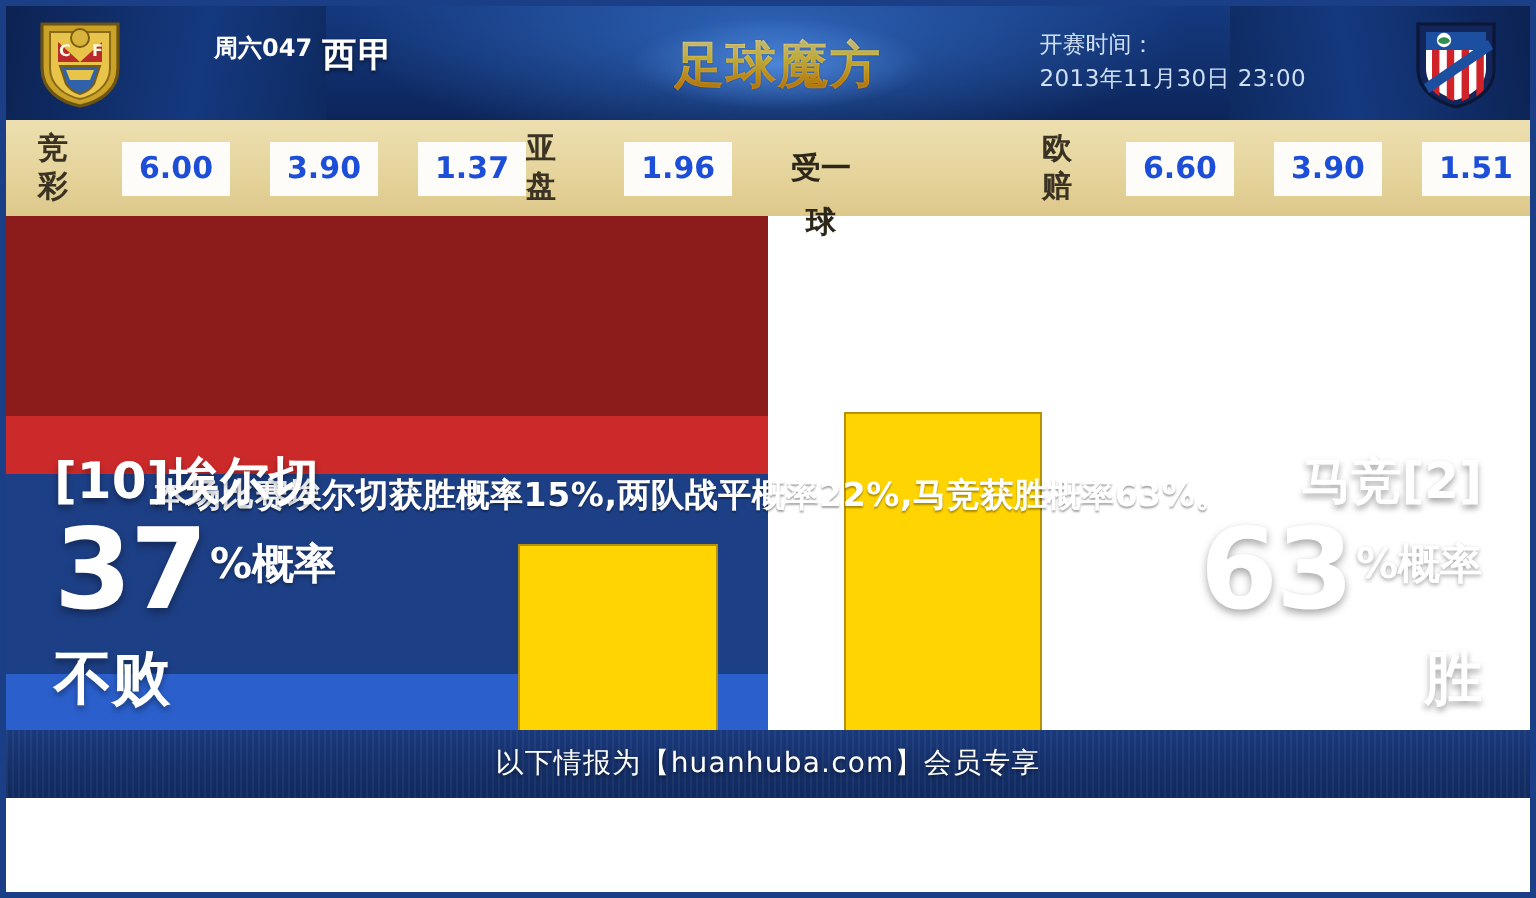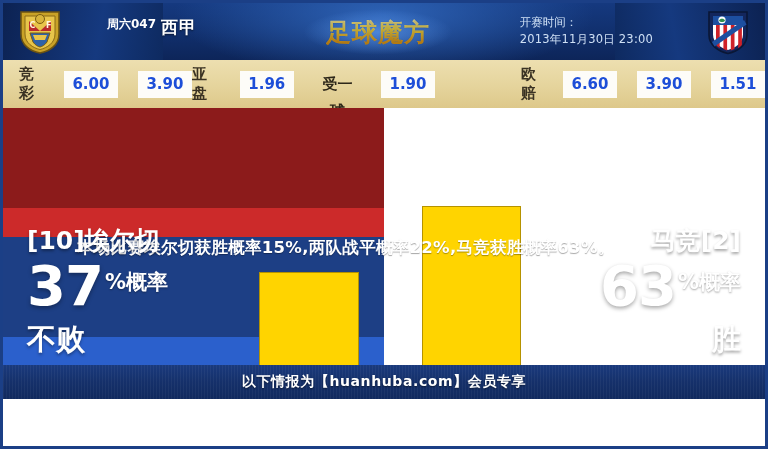--- a/index.html
+++ b/index.html
@@ -25,21 +25,21 @@
   .crest{position:absolute;top:5px;width:46px;height:47px;z-index:3;}
   .crest.left{left:14px;}
   .crest.right{right:14px;}
 
   .match-label{position:absolute;left:104px;top:13px;z-index:3;
     display:flex;align-items:flex-start;gap:5px;color:#fff;}
   .match-round{font-size:12px;font-weight:bold;letter-spacing:0;}
   .league{font-size:17px;font-weight:bold;letter-spacing:1px;
     text-shadow:0 1px 2px rgba(0,0,0,.6);}
 
-  .brand{position:absolute;left:311px;top:8px;width:128px;height:42px;z-index:4;
+  .brand{position:absolute;left:322px;top:8px;width:128px;height:42px;z-index:4;
     display:flex;align-items:center;justify-content:center;}
   .brand-text{font-size:25px;font-weight:bold;letter-spacing:1px;
     background:linear-gradient(180deg,#fff9c4 0%,#ffe24a 40%,#f0a81c 75%,#d98a08 100%);
     -webkit-background-clip:text;background-clip:text;color:transparent;
     text-shadow:0 0 1px rgba(0,0,0,.25);position:relative;z-index:2;}
   .brand-glow{position:absolute;left:50%;top:50%;transform:translate(-50%,-50%);
     width:150px;height:46px;border-radius:50%;
     background:radial-gradient(ellipse at center,rgba(90,150,235,.75) 0%,rgba(40,90,180,0) 70%);
     z-index:1;}
 
@@ -95,21 +95,21 @@
        border:1px solid #b59200;border-bottom:none;box-sizing:border-box;z-index:5;}
   .bar.left{left:256px;width:100px;height:93px;}
   .bar.right{left:419px;width:99px;height:160px;}
 
   
   .footer{height:34px;width:100%;
     background:
       repeating-linear-gradient(90deg,rgba(255,255,255,.045) 0px,rgba(255,255,255,.045) 1px,rgba(0,0,0,0) 1px,rgba(0,0,0,0) 3px),
       linear-gradient(180deg,#1a3a7d 0%,#15306a 50%,#112a5e 100%);
     display:flex;align-items:center;justify-content:center;}
-  .footer-text{color:#fff;font-size:14px;font-weight:bold;letter-spacing:.6px;
+  .footer-text{color:#fff;font-size:14px;font-weight:normal;letter-spacing:.6px;
     text-shadow:0 1px 2px rgba(0,0,0,.5);}
 </style>
 </head>
 <body>
 
 <div class="app">
 
   <div class="header">
 
     <span class="crest left">
@@ -158,27 +158,27 @@
       </svg>
     </span>
   </div>
 
   <div class="odds">
 
     <div class="odds-group g1">
       <span class="odds-title">竞彩</span>
       <span class="odds-cell">6.00</span>
       <span class="odds-cell">3.90</span>
+      <span class="odds-cell">1.37</span>
     </div>
 
     <div class="odds-group g2">
       <span class="odds-title">亚盘</span>
       <span class="odds-cell">1.96</span>
       <span class="odds-cell handi">受一球</span>
-      <span class="odds-cell">1.90</span>
     </div>
 
     <div class="odds-group g3">
       <span class="odds-title">欧赔</span>
       <span class="odds-cell">6.60</span>
       <span class="odds-cell">3.90</span>
       <span class="odds-cell">1.51</span>
     </div>
   </div>
 

